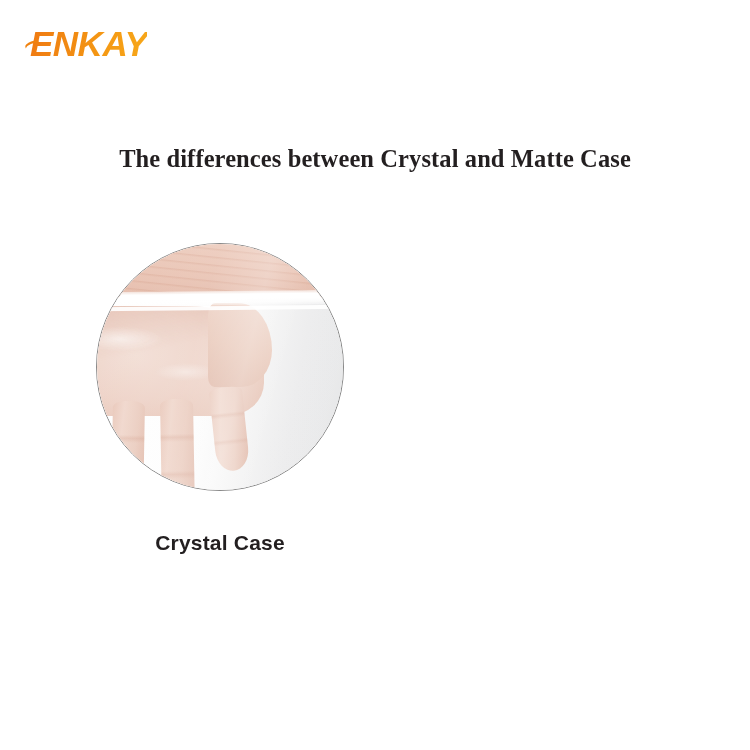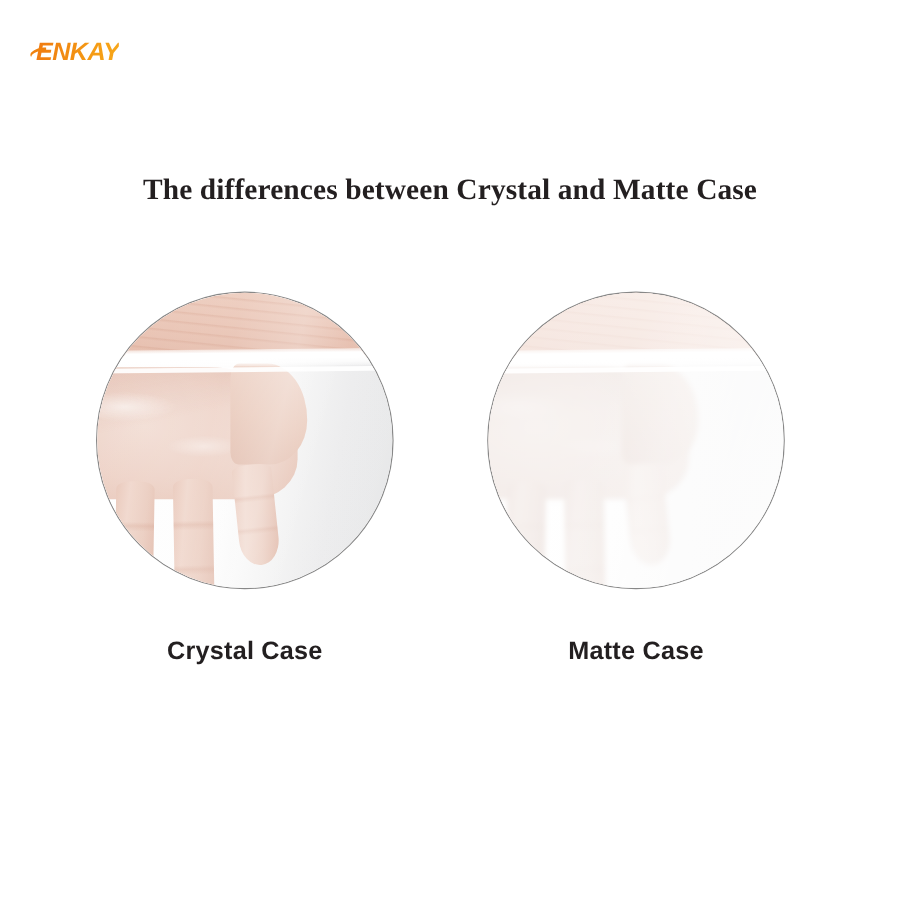--- a/index.html
+++ b/index.html
@@ -28,21 +28,21 @@
     position: absolute;
     left: -5px;
     top: 9px;
     width: 14px;
     height: 12px;
     overflow: hidden;
     pointer-events: none;
   }
   .brand-text {
     font-family: "Liberation Sans", sans-serif;
-    font-size: 21px;
+    font-size: 35px;
     font-weight: bold;
     font-style: italic;
     letter-spacing: -0.5px;
     line-height: 1;
     background: linear-gradient(100deg, #f07a12 0%, #f18a12 35%, #f59a14 65%, #f7a81a 100%);
     -webkit-background-clip: text;
     background-clip: text;
     color: transparent;
     -webkit-text-fill-color: transparent;
     white-space: nowrap;
@@ -69,21 +69,21 @@
     left: 0;
     top: 243px;
     width: 750px;
     height: 330px;
   }
   .compare-item {
     position: absolute;
     top: 0;
     width: 248px;
   }
-  .compare-item.left  { left: 80px; }
+  .compare-item.left  { left: 96px; }
   .compare-item.right { left: 406px; }
 
   .photo-circle {
     position: relative;
     width: 248px;
     height: 248px;
     border-radius: 50%;
     overflow: hidden;
     border: 1px solid #888888;
     box-sizing: border-box;
@@ -309,33 +309,14 @@
         <div class="finger f3"></div>
         <div class="finger f4"></div>
         <div class="case-edge"></div>
         <div class="case-edge-2"></div>
         <div class="gloss"></div>
       </div>
     </div>
     <div class="caption">Crystal Case</div>
   </div>
 
-  <div class="compare-item right">
-    <div class="photo-circle matte">
-      <div class="photo-inner">
-        <div class="scene-bg"></div>
-        <div class="forearm"></div>
-        <div class="palm"></div>
-        <div class="thumb-mound"></div>
-        <div class="finger f1"></div>
-        <div class="finger f2"></div>
-        <div class="finger f3"></div>
-        <div class="finger f4"></div>
-        <div class="frost"></div>
-        <div class="case-edge"></div>
-        <div class="case-edge-2"></div>
-        <div class="gloss"></div>
-      </div>
-    </div>
-    <div class="caption">Matte Case</div>
-  </div>
 
 </div>
 
 </body></html>

